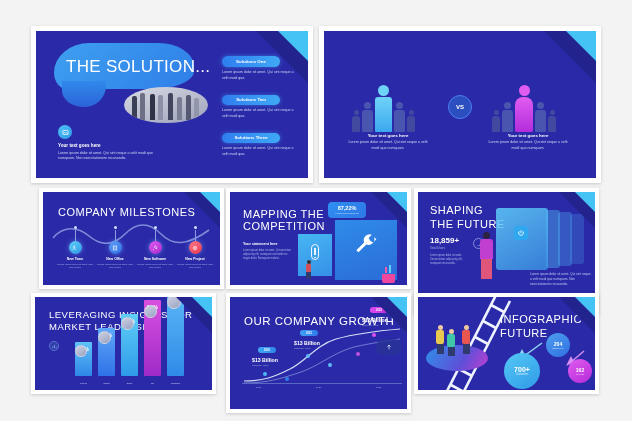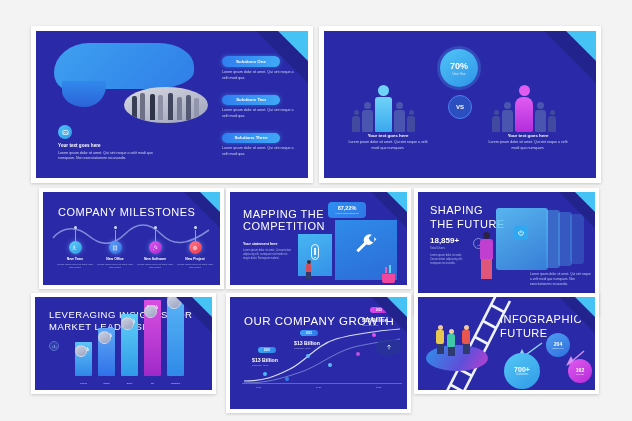--- a/index.html
+++ b/index.html
@@ -195,20 +195,21 @@
 
 <div id="canvas">
 
   <div class="slide big" style="left:31px; top:26px; width:282px; height:157px;">
     <div class="stage">
       <div class="cornershade"></div>
       <div class="corner"></div>
 
       <div class="s1-blob"></div>
       <div class="s1-blob-tail"></div>
+      <div class="s1-title">THE SOLUTION...</div>
 
       <div class="s1-photo">
         <div class="fig" style="left:8px;  height:24px; background:#3a3f55;"></div>
         <div class="fig" style="left:16px; height:27px; background:#6d6f85;"></div>
         <div class="fig" style="left:26px; height:26px; background:#2f3347;"></div>
         <div class="fig" style="left:34px; height:25px; background:#8d90a6;"></div>
         <div class="fig" style="left:44px; height:27px; background:#41465e;"></div>
         <div class="fig" style="left:53px; height:23px; background:#7a7e95;"></div>
         <div class="fig" style="left:62px; height:25px; background:#555a72;"></div>
         <div class="fig" style="left:70px; height:22px; background:#9196ad;"></div>
@@ -288,25 +289,20 @@
         <div class="pers">
           <div class="head" style="width:7px;height:7px;background:#4a55b0;"></div>
           <div class="body" style="width:11px;height:22px;background:#4a55b0;"></div>
         </div>
         <div class="pers">
           <div class="head" style="width:5px;height:5px;background:#414a9e;"></div>
           <div class="body" style="width:8px;height:16px;background:#414a9e;"></div>
         </div>
       </div>
 
-      <div class="circ" style="left:116px; top:18px; width:38px; height:38px;
-           background:linear-gradient(145deg,#4fc5f7,#2f94e8); box-shadow:0 0 0 3px rgba(80,190,250,.22);">
-        <div class="big" style="font-size:9px;">70%</div>
-        <div class="cap">User One</div>
-      </div>
 
       <div class="circ" style="left:124px; top:64px; width:24px; height:24px;
            background:#2c4fc0; border:1.5px solid #4f7ef5;">
         <div class="big" style="font-size:6px;">VS</div>
       </div>
 
 
       <div style="position:absolute;left:22px;top:102px;width:84px;text-align:center;">
         <div style="color:#fff;font-size:4.4px;font-weight:bold;">Your text goes here</div>
         <div class="sub" style="margin-top:2px;">Lorem ipsum dolor sit amet. Qui sint neque a velit modi quo numquam.</div>

